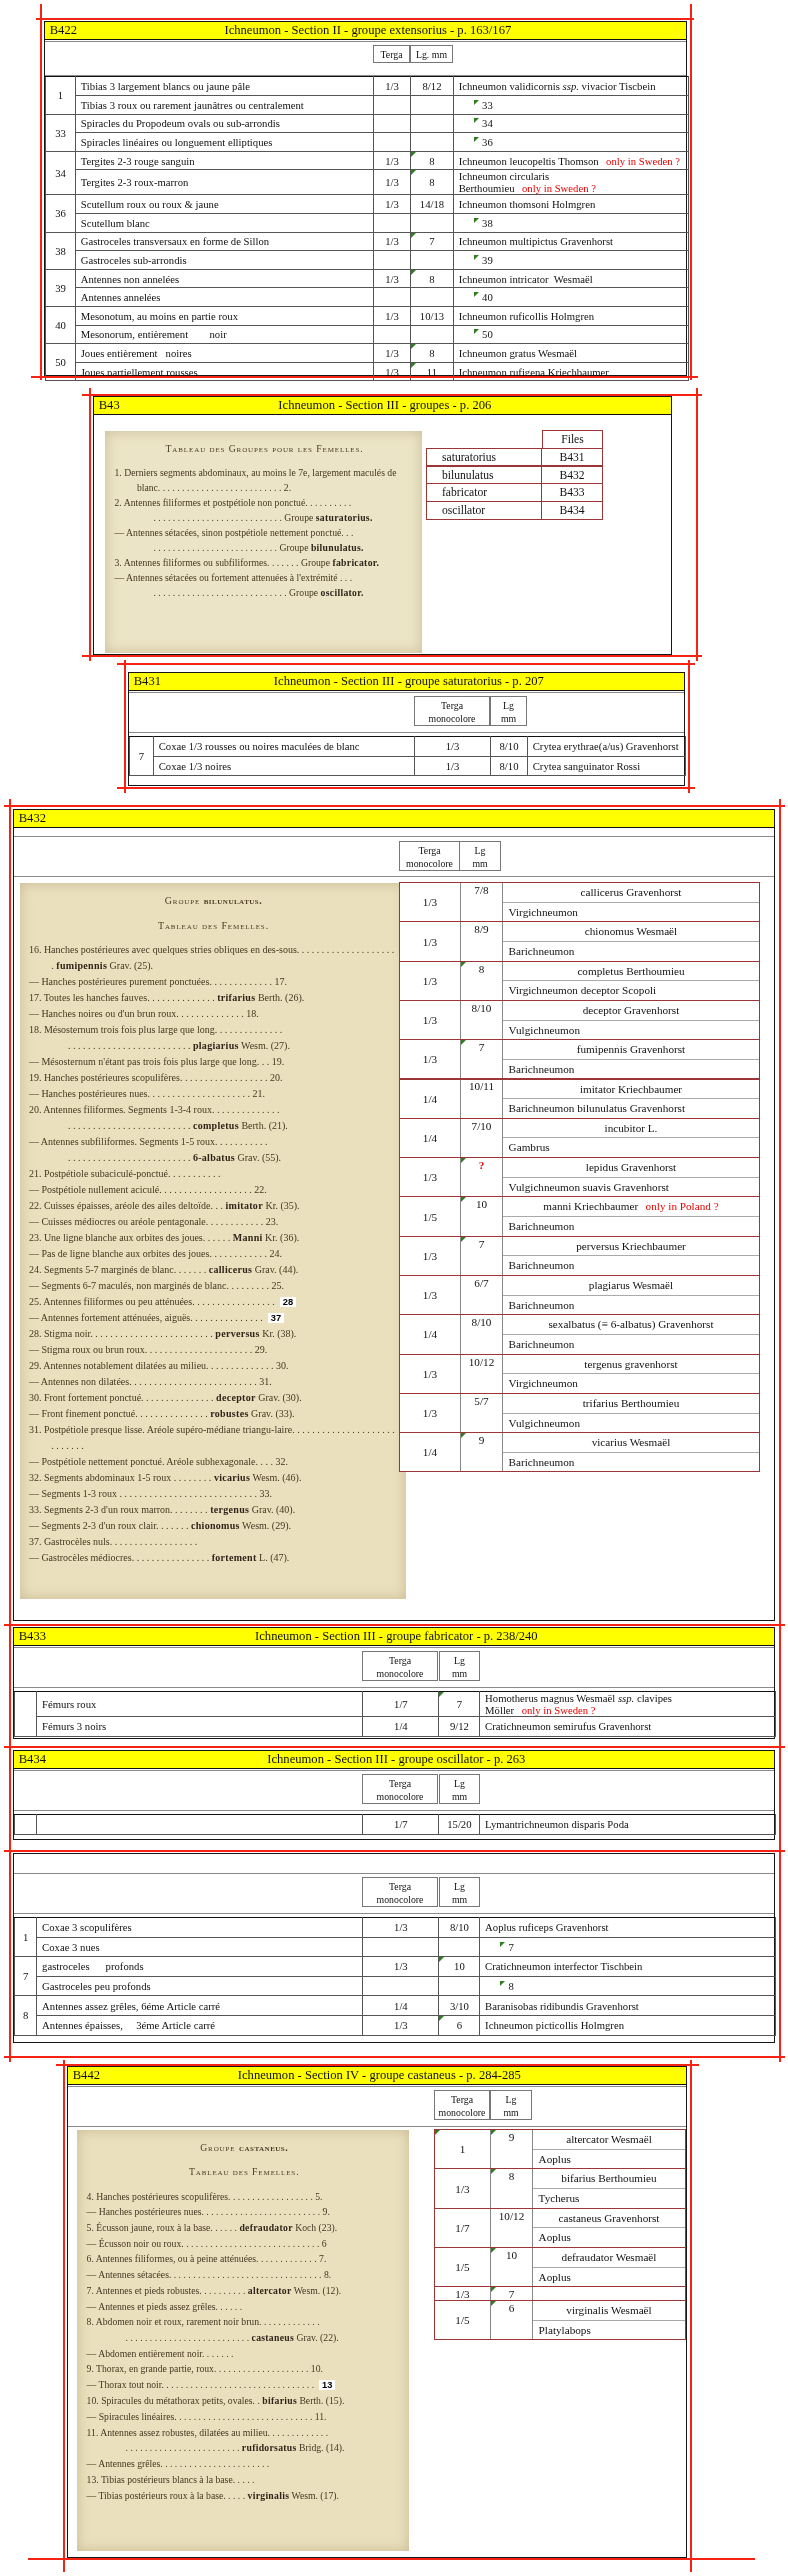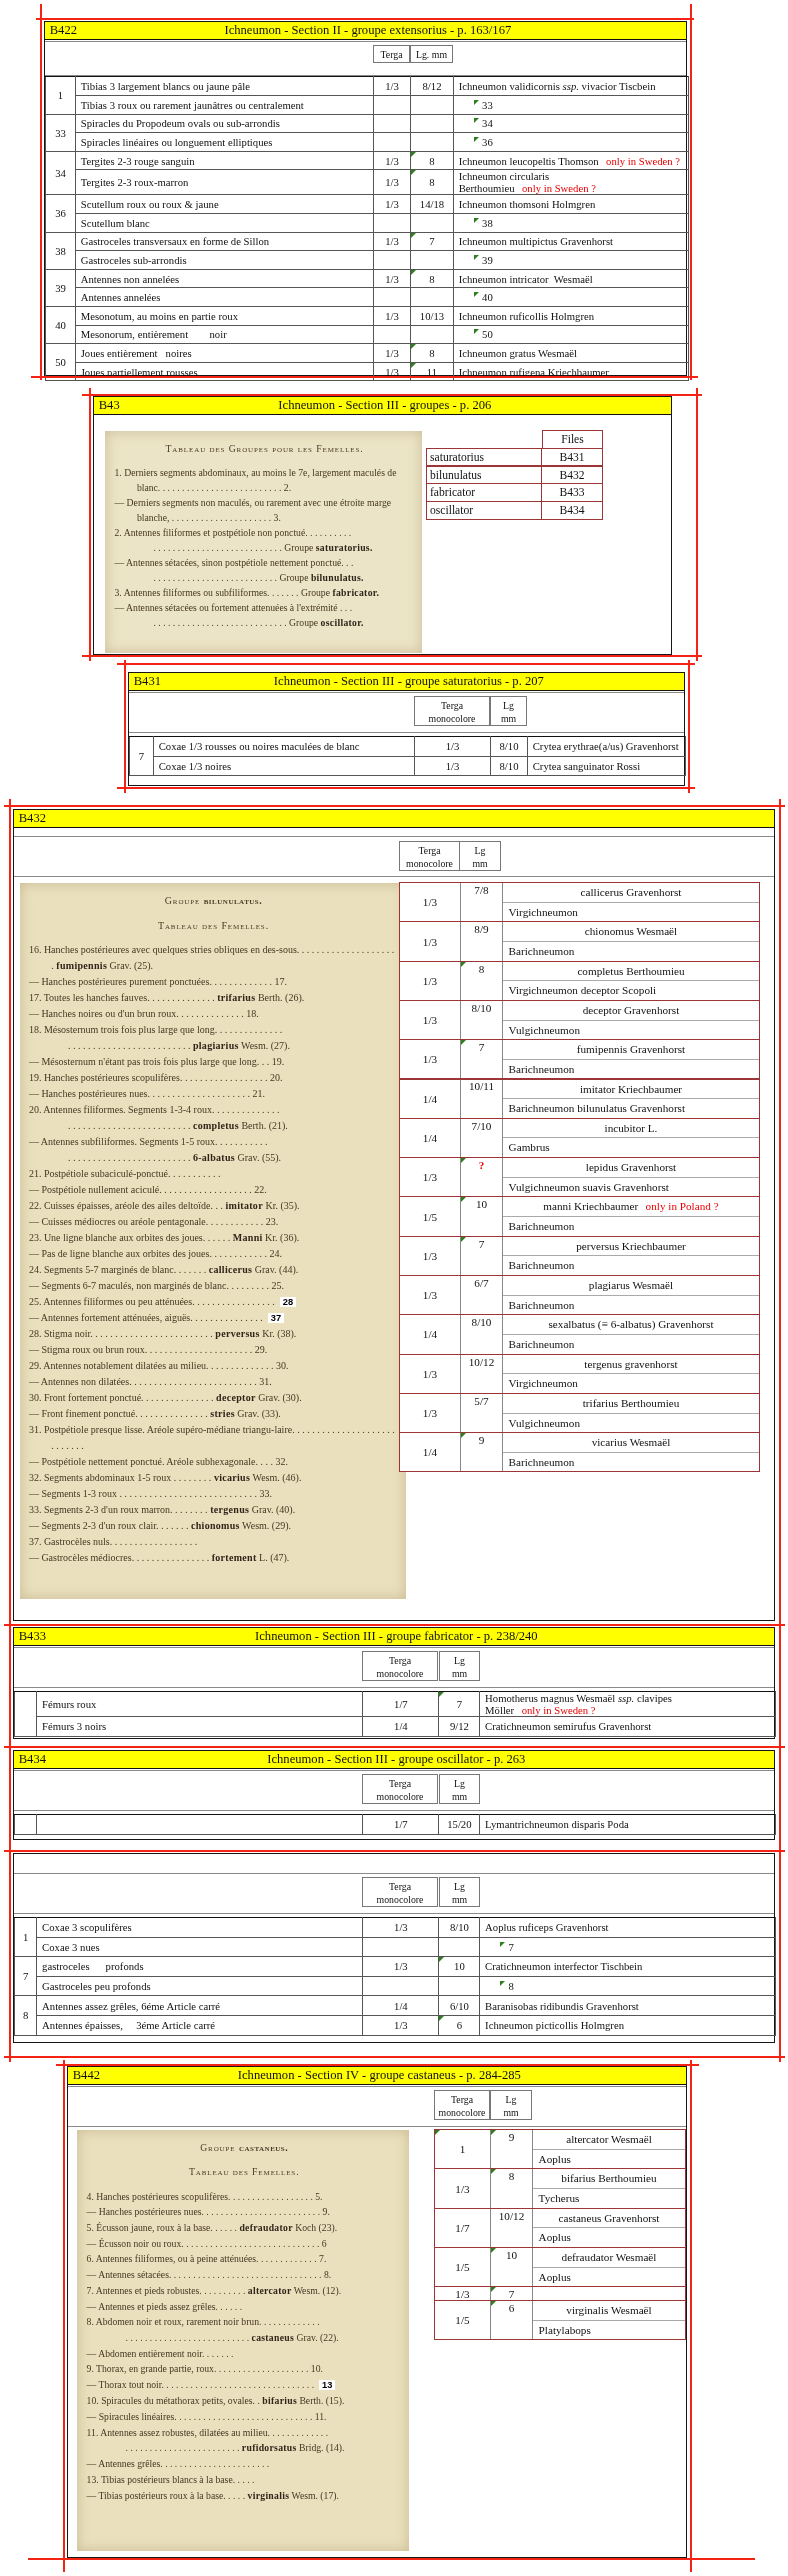--- a/index.html
+++ b/index.html
@@ -50,21 +50,21 @@
   .scan.light{background:#ece4c6}
   .sct{text-align:center;font-variant:small-caps;letter-spacing:0.9px;margin:2.8px 0 8.4px;color:#4a3a26}
   .sct b{letter-spacing:0.5px}
   .scanline{padding-left:22.4px;text-indent:-22.4px}
   .scanline.cont{padding-left:39px;text-indent:0}
   .scanline b{color:#30251a;letter-spacing:0.3px}
   .hl{background:#fff;color:#000;font-weight:bold;padding:0 2.8px;margin-left:2.8px;font-family:"Liberation Sans",sans-serif;font-size:9.3px}
   
   .files{position:absolute;font-size:11.6px}
   .frow{display:flex;height:18.6px;line-height:17px;margin-top:-0.9px}
-  .fname{width:116px;border:0.9px solid #9c3636;padding-left:3px;box-sizing:border-box}
+  .fname{width:116px;border:0.9px solid #9c3636;padding-left:15px;box-sizing:border-box}
   .fcode{width:61px;border:0.9px solid #9c3636;border-left:none;text-align:center;box-sizing:border-box}
   .fh-empty{width:116px;border:none}
   .fh-code{width:61px;border:0.9px solid #9c3636;text-align:center;box-sizing:border-box}
 </style>
 </head>
 <body>
 
 <div id="canvas">
 
   <div class="rl v" style="left:40px;top:3.7px;height:376px"></div>
@@ -224,21 +224,20 @@
 
   <div class="sec" style="left:93px;top:396px;width:579px;height:259px">
     <div class="ybar">
       <span class="sid">B43</span>
       <span class="stitle">Ichneumon - Section III - groupes - p. 206</span>
       <span class="spacer"></span>
     </div>
     <div class="scan light" id="sc-b43" style="left:11.2px;top:34px;width:317px;height:222px;font-size:9.7px;line-height:1.55">
         <div class="sct"><span>Tableau des Groupes pour les Femelles.</span></div>
         <div class="scanline"><span>1.  Derniers segments abdominaux, au moins le 7e, largement maculés de blanc. . . . . . . . . . . . . . . . . . . . . . . . . .  2.</span></div>
-        <div class="scanline"><span>—  Derniers segments non maculés, ou rarement avec une étroite marge blanche, . . . . . . . . . . . . . . . . . . . . .  3.</span></div>
         <div class="scanline"><span>2.  Antennes filiformes et postpétiole non ponctué. . . . . . . . . .</span></div>
         <div class="scanline cont"><span>. . . . . . . . . . . . . . . . . . . . . . . . . . .  Groupe </span><b>saturatorius.</b></div>
         <div class="scanline"><span>—  Antennes sétacées, sinon postpétiole nettement ponctué. . .</span></div>
         <div class="scanline cont"><span>. . . . . . . . . . . . . . . . . . . . . .  . . . .  Groupe </span><b>bilunulatus.</b></div>
         <div class="scanline"><span>3.  Antennes filiformes ou subfiliformes. . . . . . .  Groupe </span><b>fabricator.</b></div>
         <div class="scanline"><span>—  Antennes sétacées ou fortement attenuées à l'extrémité  . . .</span></div>
         <div class="scanline cont"><span>. . . . . . . . . . . .  . . . . . . . . . .  .  . . . . .  Groupe </span><b>oscillator.</b></div>
       </div>
     <div class="files" id="f-b43" style="left:332px;top:34px">
         <div class="frow">
@@ -339,21 +338,21 @@
         <div class="scanline"><span>—  Pas de ligne blanche aux orbites des joues. . . . . . . . . . . .  24.</span></div>
         <div class="scanline"><span>24.  Segments 5-7 marginés de blanc. .  . . . . .  </span><b>callicerus</b><span> Grav. (44).</span></div>
         <div class="scanline"><span>—  Segments 6-7 maculés, non marginés de blanc. . . . . . . . .  25.</span></div>
         <div class="scanline"><span>25.  Antennes filiformes ou peu atténuées. . . . . . . . . . . . . . . . . </span><span class="hl">28</span></div>
         <div class="scanline"><span>—  Antennes fortement atténuées, aiguës. . . . . . . . . . . . . . . </span><span class="hl">37</span></div>
         <div class="scanline"><span>28.  Stigma noir. . . . . . . . . . . . . . . . . . . . . . . . .  </span><b>perversus</b><span> Kr. (38).</span></div>
         <div class="scanline"><span>—  Stigma roux ou brun roux. . . . . . . . . . . . . . . . . . . . . .  29.</span></div>
         <div class="scanline"><span>29.  Antennes notablement dilatées au milieu. . . . . . . . . . . . . .  30.</span></div>
         <div class="scanline"><span>—  Antennes non dilatées. . . . . . . . . . . .  . . . . . . . . . . . . . .  31.</span></div>
         <div class="scanline"><span>30.  Front fortement ponctué. . . . . . . . . . . .  . . .  </span><b>deceptor</b><span> Grav. (30).</span></div>
-        <div class="scanline"><span>—  Front finement ponctué.  . . . . . . . . . . . . . .  </span><b>stries</b><span> Grav. (33).</span></div>
+        <div class="scanline"><span>—  Front finement ponctué.  . . . . . . . . . . . . . .  </span><b>robustes</b><span> Grav. (33).</span></div>
         <div class="scanline"><span>31.  Postpétiole presque lisse. Aréole supéro-médiane triangu-laire. . . . . . . . . . . . . . . . . . . . . . . . . . . .</span></div>
         <div class="scanline"><span>—  Postpétiole nettement ponctué. Aréole subhexagonale. . . .   32.</span></div>
         <div class="scanline"><span>32.  Segments abdominaux 1-5 roux . . . . . . . .  </span><b>vicarius</b><span> Wesm. (46).</span></div>
         <div class="scanline"><span>—  Segments 1-3 roux . . . . . . . . . . . . . . . . .  . . . . . . . . . . .  33.</span></div>
         <div class="scanline"><span>33.  Segments 2-3 d'un roux marron. . . . . . . .  </span><b>tergenus</b><span> Grav. (40).</span></div>
         <div class="scanline"><span>—  Segments 2-3 d'un roux clair. . . . . . .  </span><b>chionomus</b><span> Wesm. (29).</span></div>
         <div class="scanline"><span>37.  Gastrocèles nuls. . . . . . . . . . . . . . .  . .  .</span></div>
         <div class="scanline"><span>—  Gastrocèles médiocres. . . .  . . . . . . . . . . . .  </span><b>fortement</b><span> L. (47).</span></div>
       </div>
     <div class="pmount" id="m-b432" style="left:385px;top:73px;width:361px">
@@ -594,21 +593,21 @@
             <tr class="grow rh21">
               <td class="desccell">Gastroceles peu profonds</td>
               <td class="tcell"></td>
               <td class="lcell"></td>
               <td class="spcell"><span class="ref gm">8</span></td>
             </tr>
             <tr class="gfirst rh21">
               <td class="numcell" rowspan="2">8</td>
               <td class="desccell">Antennes assez grêles, 6éme Article carré</td>
               <td class="tcell">1/4</td>
-              <td class="lcell">6/10</td>
+              <td class="lcell">3/10</td>
               <td class="spcell"><span>Baranisobas ridibundis Gravenhorst</span></td>
             </tr>
             <tr class="grow rh21">
               <td class="desccell">Antennes épaisses,     3éme Article carré</td>
               <td class="tcell">1/3</td>
               <td class="lcell gm">6</td>
               <td class="spcell"><span>Ichneumon picticollis Holmgren</span></td>
             </tr>
           </tbody>
         </table>

